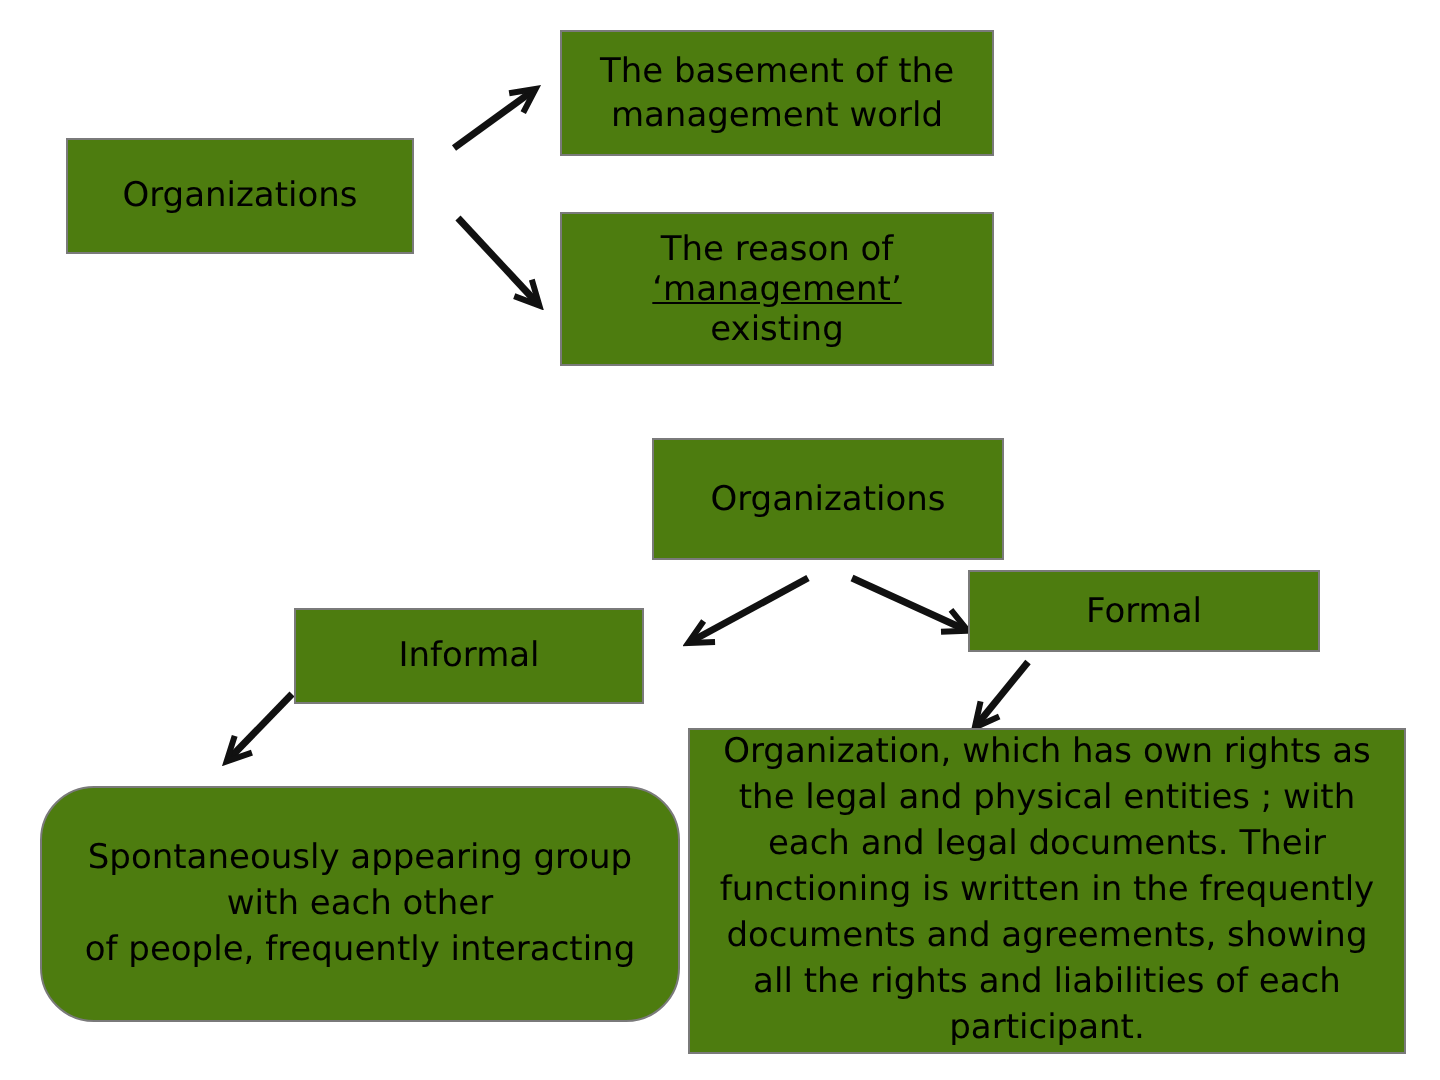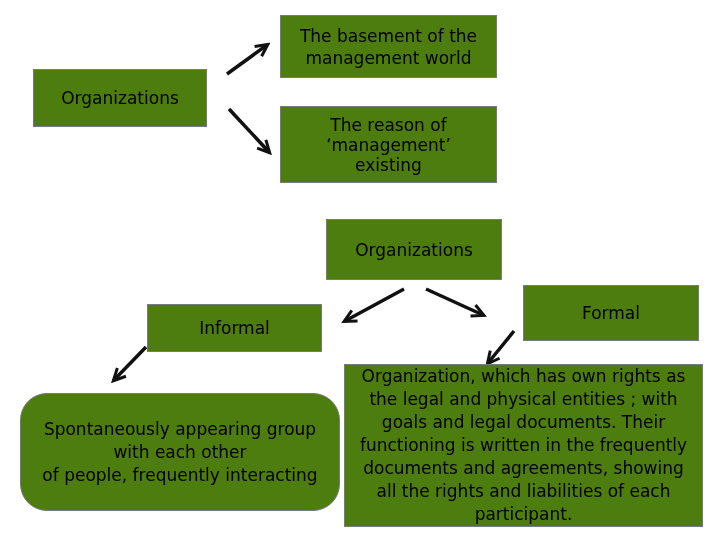--- a/index.html
+++ b/index.html
@@ -22,24 +22,24 @@
     align-items:center;
     text-align:center;
     font-size:17px;
     line-height:22px;
   }
   .box-a{left:33px;top:69px;width:174px;height:58px;}
   .box-b{left:280px;top:15px;width:217px;height:63px;}
   .box-c{left:280px;top:106px;width:217px;height:77px;line-height:20px;}
   .box-d{left:326px;top:219px;width:176px;height:61px;}
   .box-e{left:147px;top:304px;width:175px;height:48px;}
-  .box-f{left:523px;top:285px;width:176px;height:56px;}
+  .box-f{left:484px;top:285px;width:176px;height:41px;}
   .box-g{left:20px;top:393px;width:320px;height:118px;line-height:23px;border-radius:27px;}
   .box-h{left:344px;top:364px;width:359px;height:163px;line-height:23px;}
-  .u-line{}
+  .u-line{text-decoration:underline;}
   #arrow-layer{
     position:absolute;left:0;top:0;width:720px;height:540px;
     pointer-events:none;
   }
 </style>
 </head>
 <body>
 
 <div id="slide">
 
@@ -86,20 +86,20 @@
 
   <div class="box box-g">
     <div>Spontaneously appearing group</div>
     <div>with each other</div>
     <div>of people, frequently interacting</div>
   </div>
 
   <div class="box box-h">
     <div>Organization, which has own rights as</div>
     <div>the legal and physical entities ; with</div>
-    <div>goals and legal documents. Their</div>
+    <div>each and legal documents. Their</div>
     <div>functioning is written in the frequently</div>
     <div>documents and agreements, showing</div>
     <div>all the rights and liabilities of each</div>
     <div>participant.</div>
   </div>
 
 </div>
 
 </body></html>

